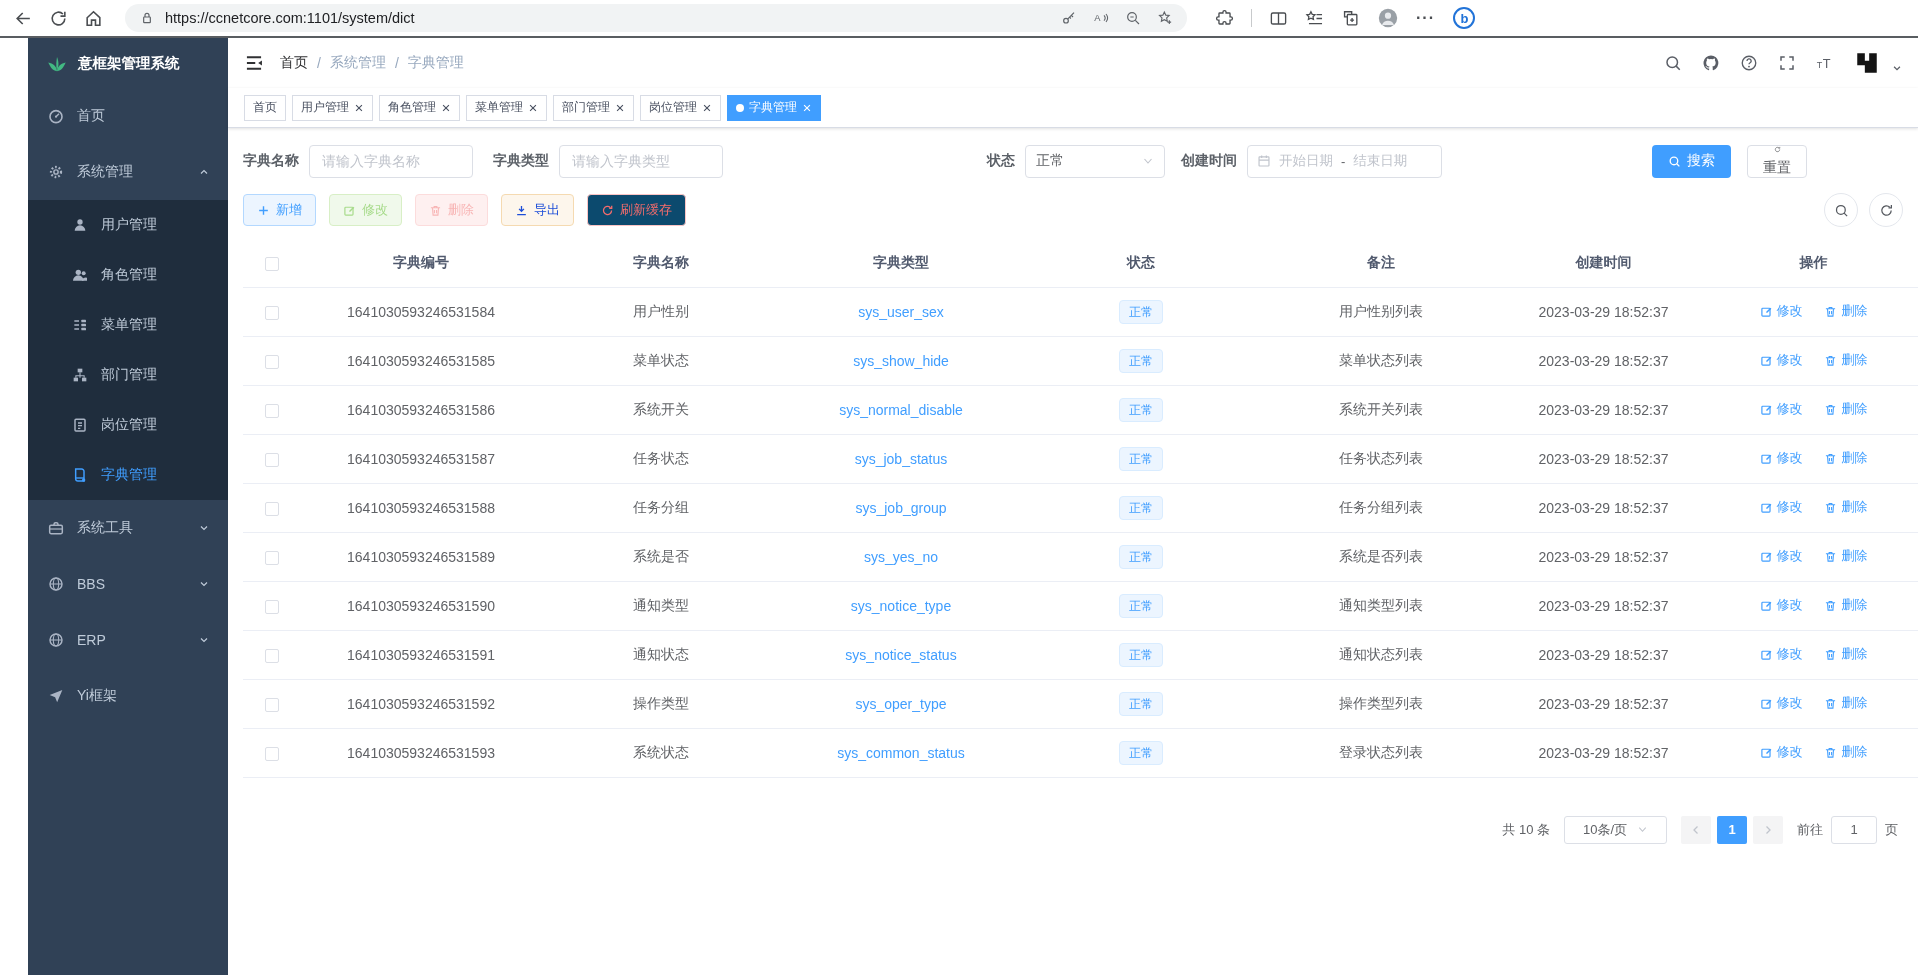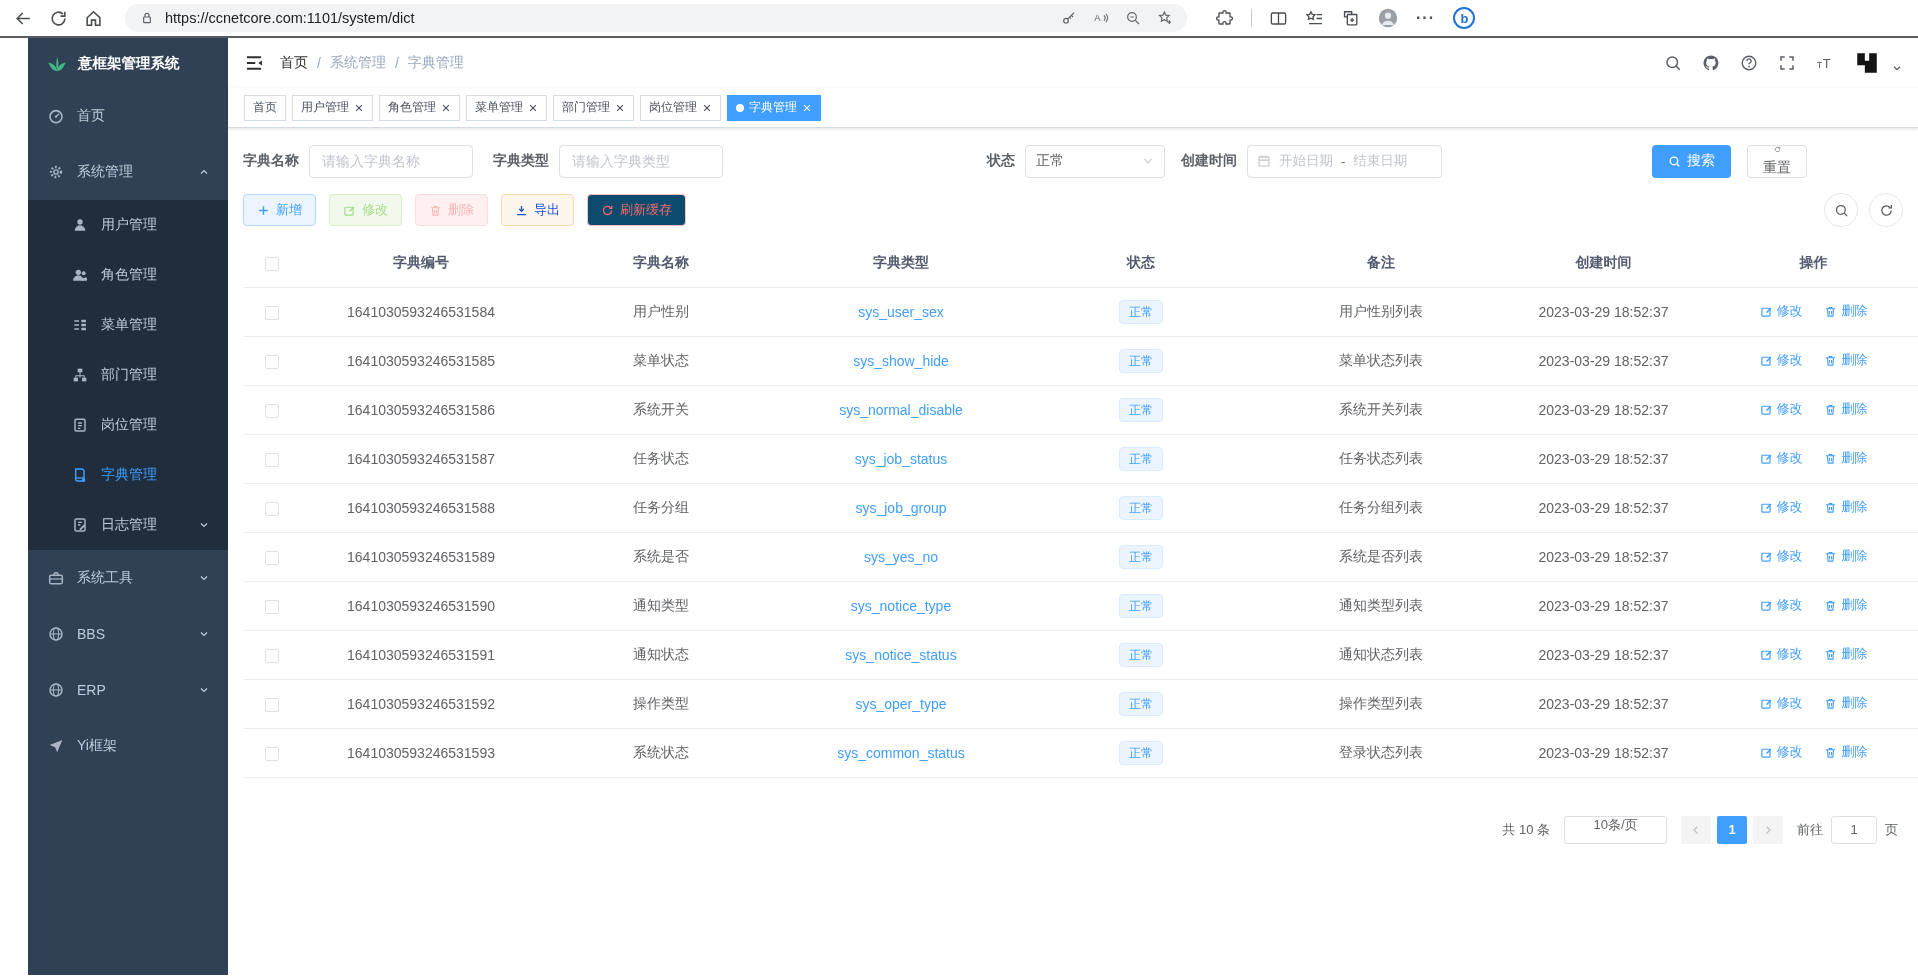--- a/index.html
+++ b/index.html
@@ -94,21 +94,21 @@
   th { height:47px; font-size:14px; color:#515a6e; font-weight:bold; text-align:center; border-bottom:1px solid #ebeef5; }
   td { height:49px; font-size:14px; color:#606266; text-align:center; border-bottom:1px solid #ebeef5; white-space:nowrap; overflow:hidden; }
   .cb { display:inline-block; width:14px; height:14px; border:1px solid #dcdfe6; border-radius:2px; background:#fff; vertical-align:middle; cursor:pointer; }
   .type-link { color:#409eff; text-decoration:none; cursor:pointer; }
   .tag { display:inline-block; padding:0 9px; height:24px; line-height:22px; background:#ecf5ff; border:1px solid #d9ecff; border-radius:4px; color:#409eff; font-size:12px; }
   .op-link { color:#409eff; font-size:13px; display:inline-flex; align-items:center; gap:4px; margin:0 9px; cursor:pointer; }
   .op-link .bi { width:13px; height:13px; }
 
   
   .pagination { display:flex; justify-content:flex-end; align-items:center; gap:14px; margin-top:38px; font-size:13px; color:#606266; padding-right:5px; }
-  .psel { width:103px; height:28px; border:1px solid #dcdfe6; border-radius:3px; display:flex; align-items:center; justify-content:center; gap:10px; cursor:pointer; background:#fff;flex-direction:column; }
+  .psel { width:103px; height:28px; border:1px solid #dcdfe6; border-radius:3px; display:flex; align-items:center; justify-content:center; gap:10px; cursor:pointer; background:#fff; }
   .psel .chev { width:11px; height:11px; color:#c0c4cc; }
   .pager { display:flex; align-items:center; gap:6px; }
   .pbtn { min-width:30px; height:28px; background:#f4f4f5; border-radius:2px; display:flex; align-items:center; justify-content:center; color:#c0c4cc; cursor:pointer; }
   .pbtn .chev { width:12px; height:12px; }
   .pbtn.cur { background:#409eff; color:#fff; font-weight:bold; font-size:13px; }
   .goto { display:flex; align-items:center; gap:8px; }
   .goto-input { width:46px; height:28px; border:1px solid #dcdfe6; border-radius:3px; text-align:center; font-size:13px; color:#606266; outline:none; }
 </style>
 </head>
 <body>
@@ -254,31 +254,20 @@
         <span>岗位管理</span>
       </div>
       <div class="mi active">
         <svg class="sic" viewBox="0 0 24 24">
             <path d="M5.5 3h9A3.5 3.5 0 0 1 18 6.5V21H9A3.5 3.5 0 0 1 5.5 17.5z" fill="none" stroke="currentColor" stroke-width="2.2"></path>
             <path d="M5.5 16.5H18" fill="none" stroke="currentColor" stroke-width="2"></path>
             <circle cx="17.5" cy="19.5" r="2.5" fill="currentColor"></circle>
           </svg>
         <span>字典管理</span>
       </div>
-      <div class="mi">
-        <svg class="sic" viewBox="0 0 24 24">
-            <rect x="4.5" y="3" width="15" height="18" rx="2" fill="none" stroke="currentColor" stroke-width="2.2"></rect>
-            <path d="M9 8h6M9 12h3.5" fill="none" stroke="currentColor" stroke-width="2"></path>
-            <path d="M11.5 17.5l6.5-6.5 2 2-6.5 6.5h-2z" fill="currentColor"></path>
-          </svg>
-        <span>日志管理</span>
-        <svg class="arrow" viewBox="0 0 24 24">
-            <path d="M6 9l6 6 6-6" fill="none" stroke="currentColor" stroke-width="2.4"></path>
-          </svg>
-      </div>
     </div>
 
 
     <div class="mi">
       <svg class="sic" viewBox="0 0 24 24">
           <path d="M9 8V6.5A2.5 2.5 0 0 1 11.5 4h1A2.5 2.5 0 0 1 15 6.5V8" fill="none" stroke="currentColor" stroke-width="2.2"></path>
           <rect x="2.5" y="8" width="19" height="12.5" rx="2" fill="none" stroke="currentColor" stroke-width="2.2"></rect>
           <path d="M2.5 13.5h19" fill="none" stroke="currentColor" stroke-width="1.8"></path>
         </svg>
       <span>系统工具</span>

